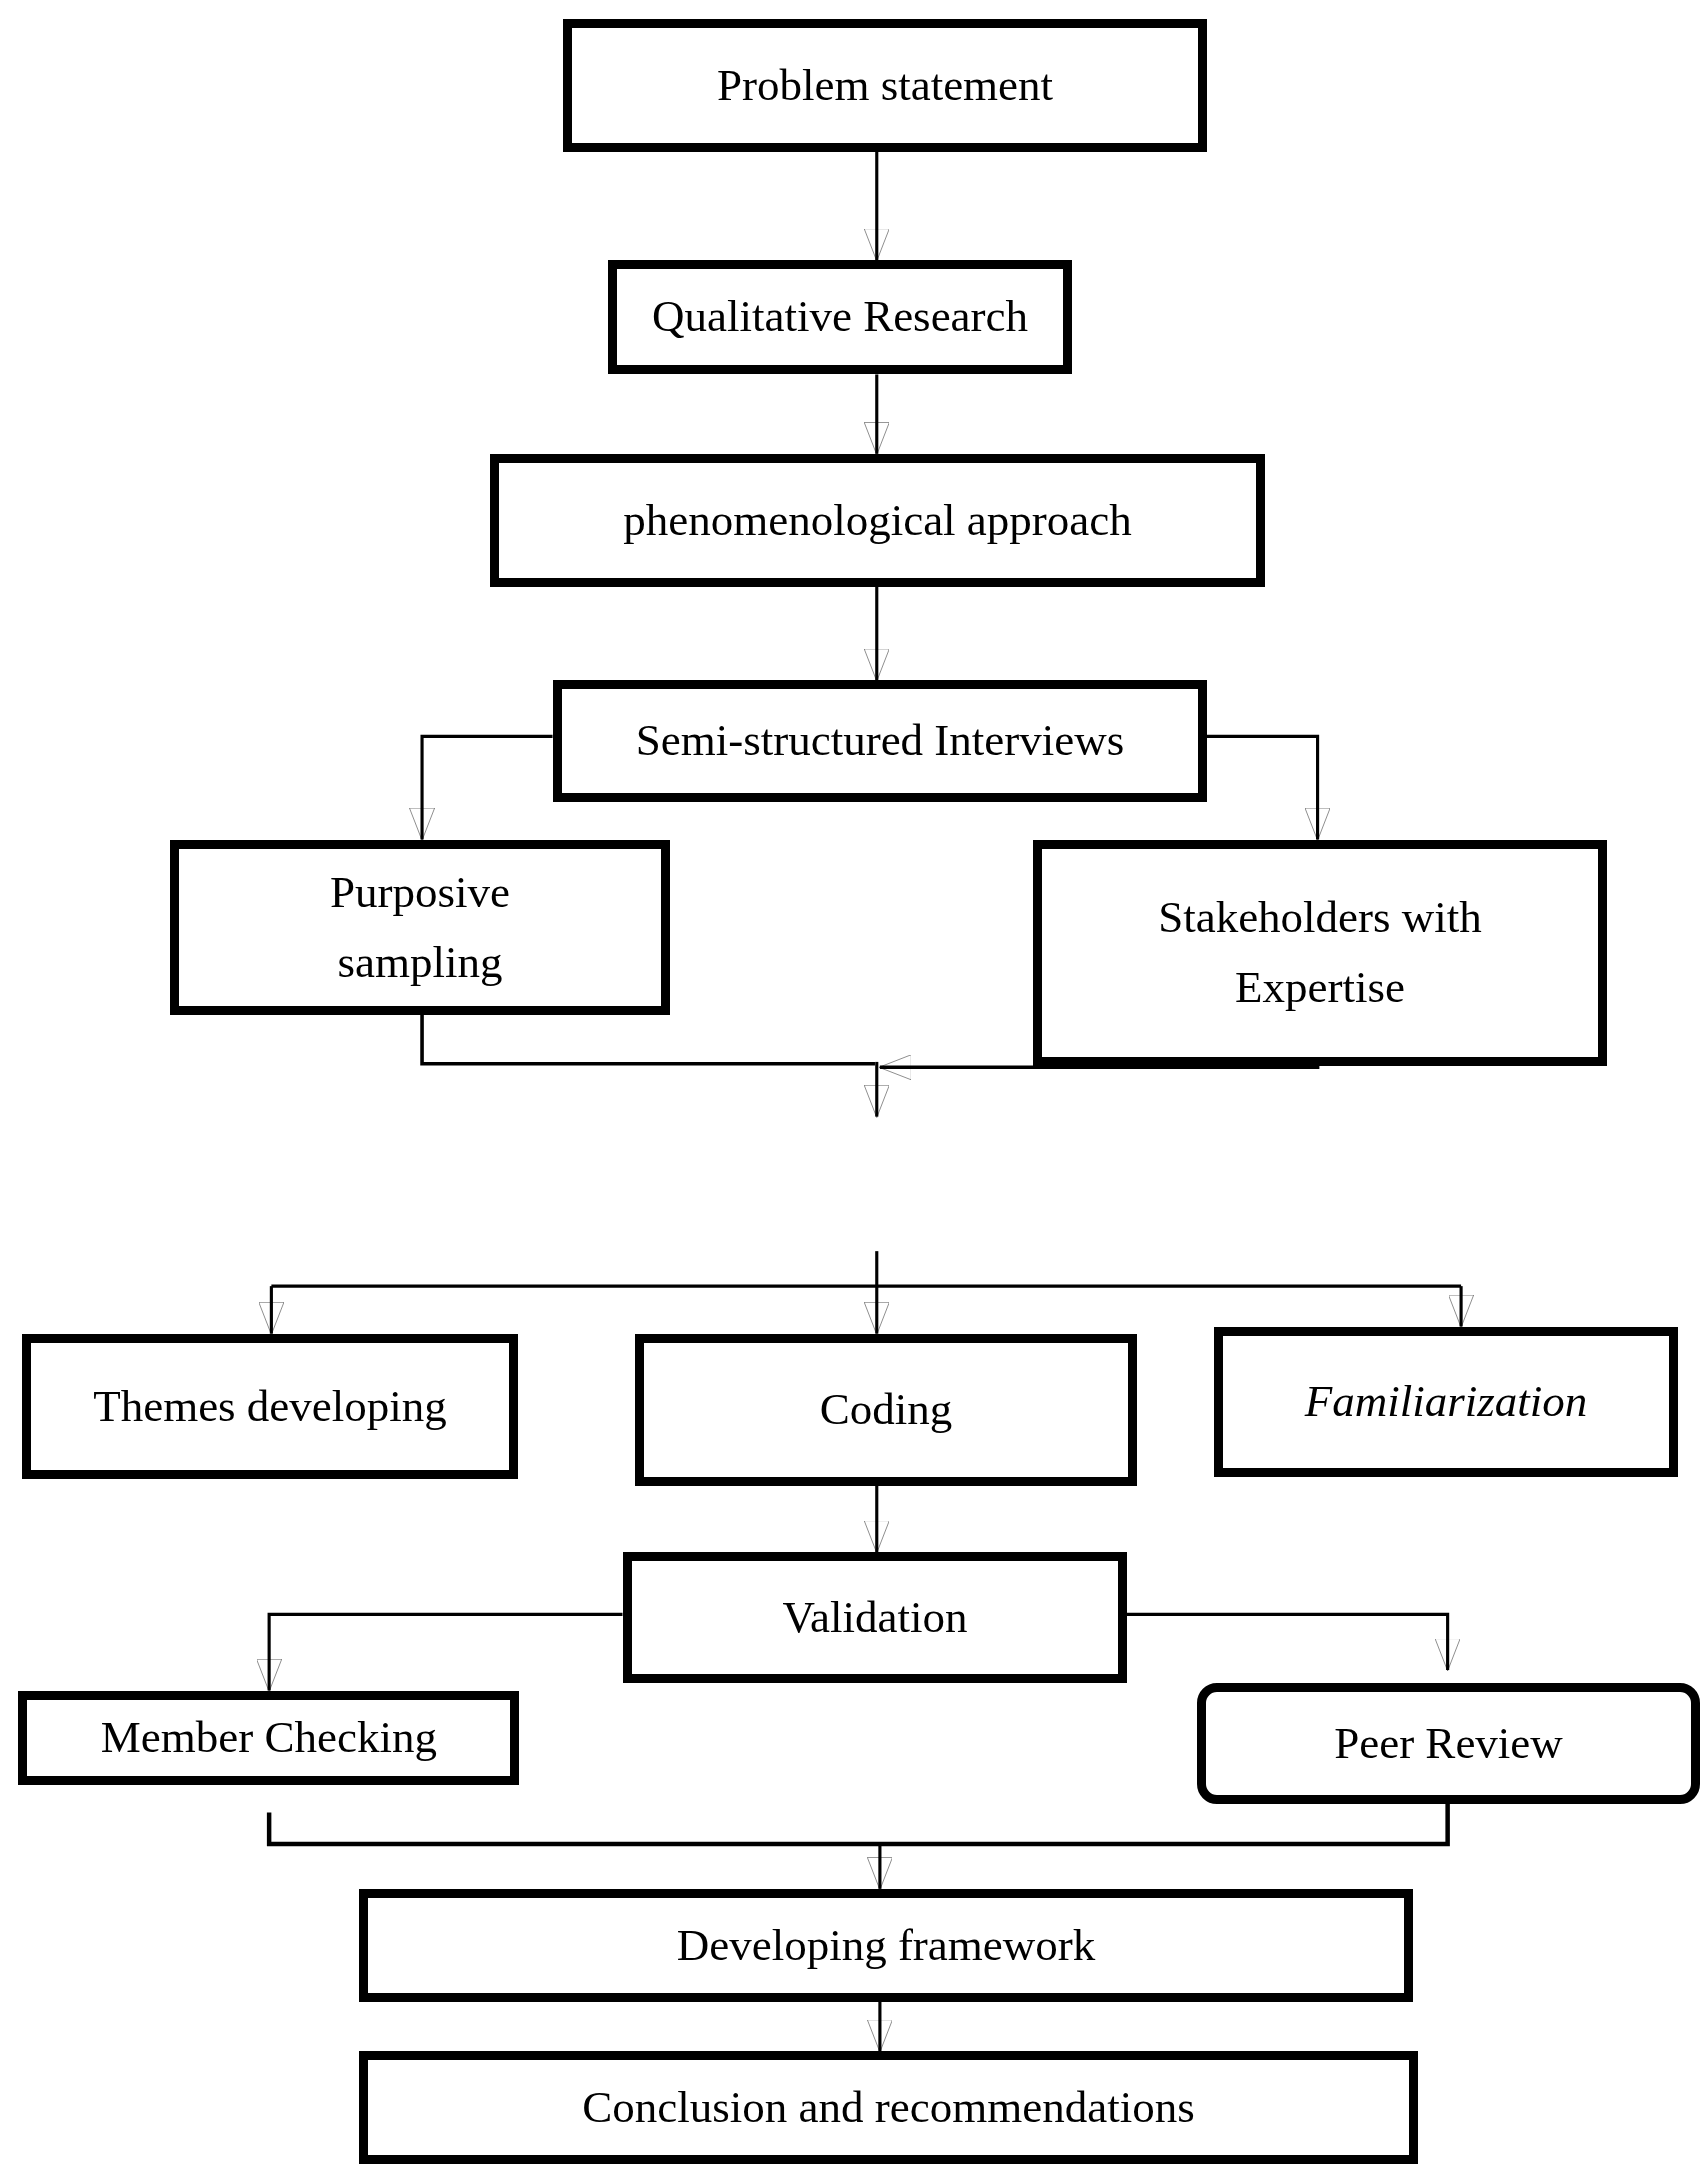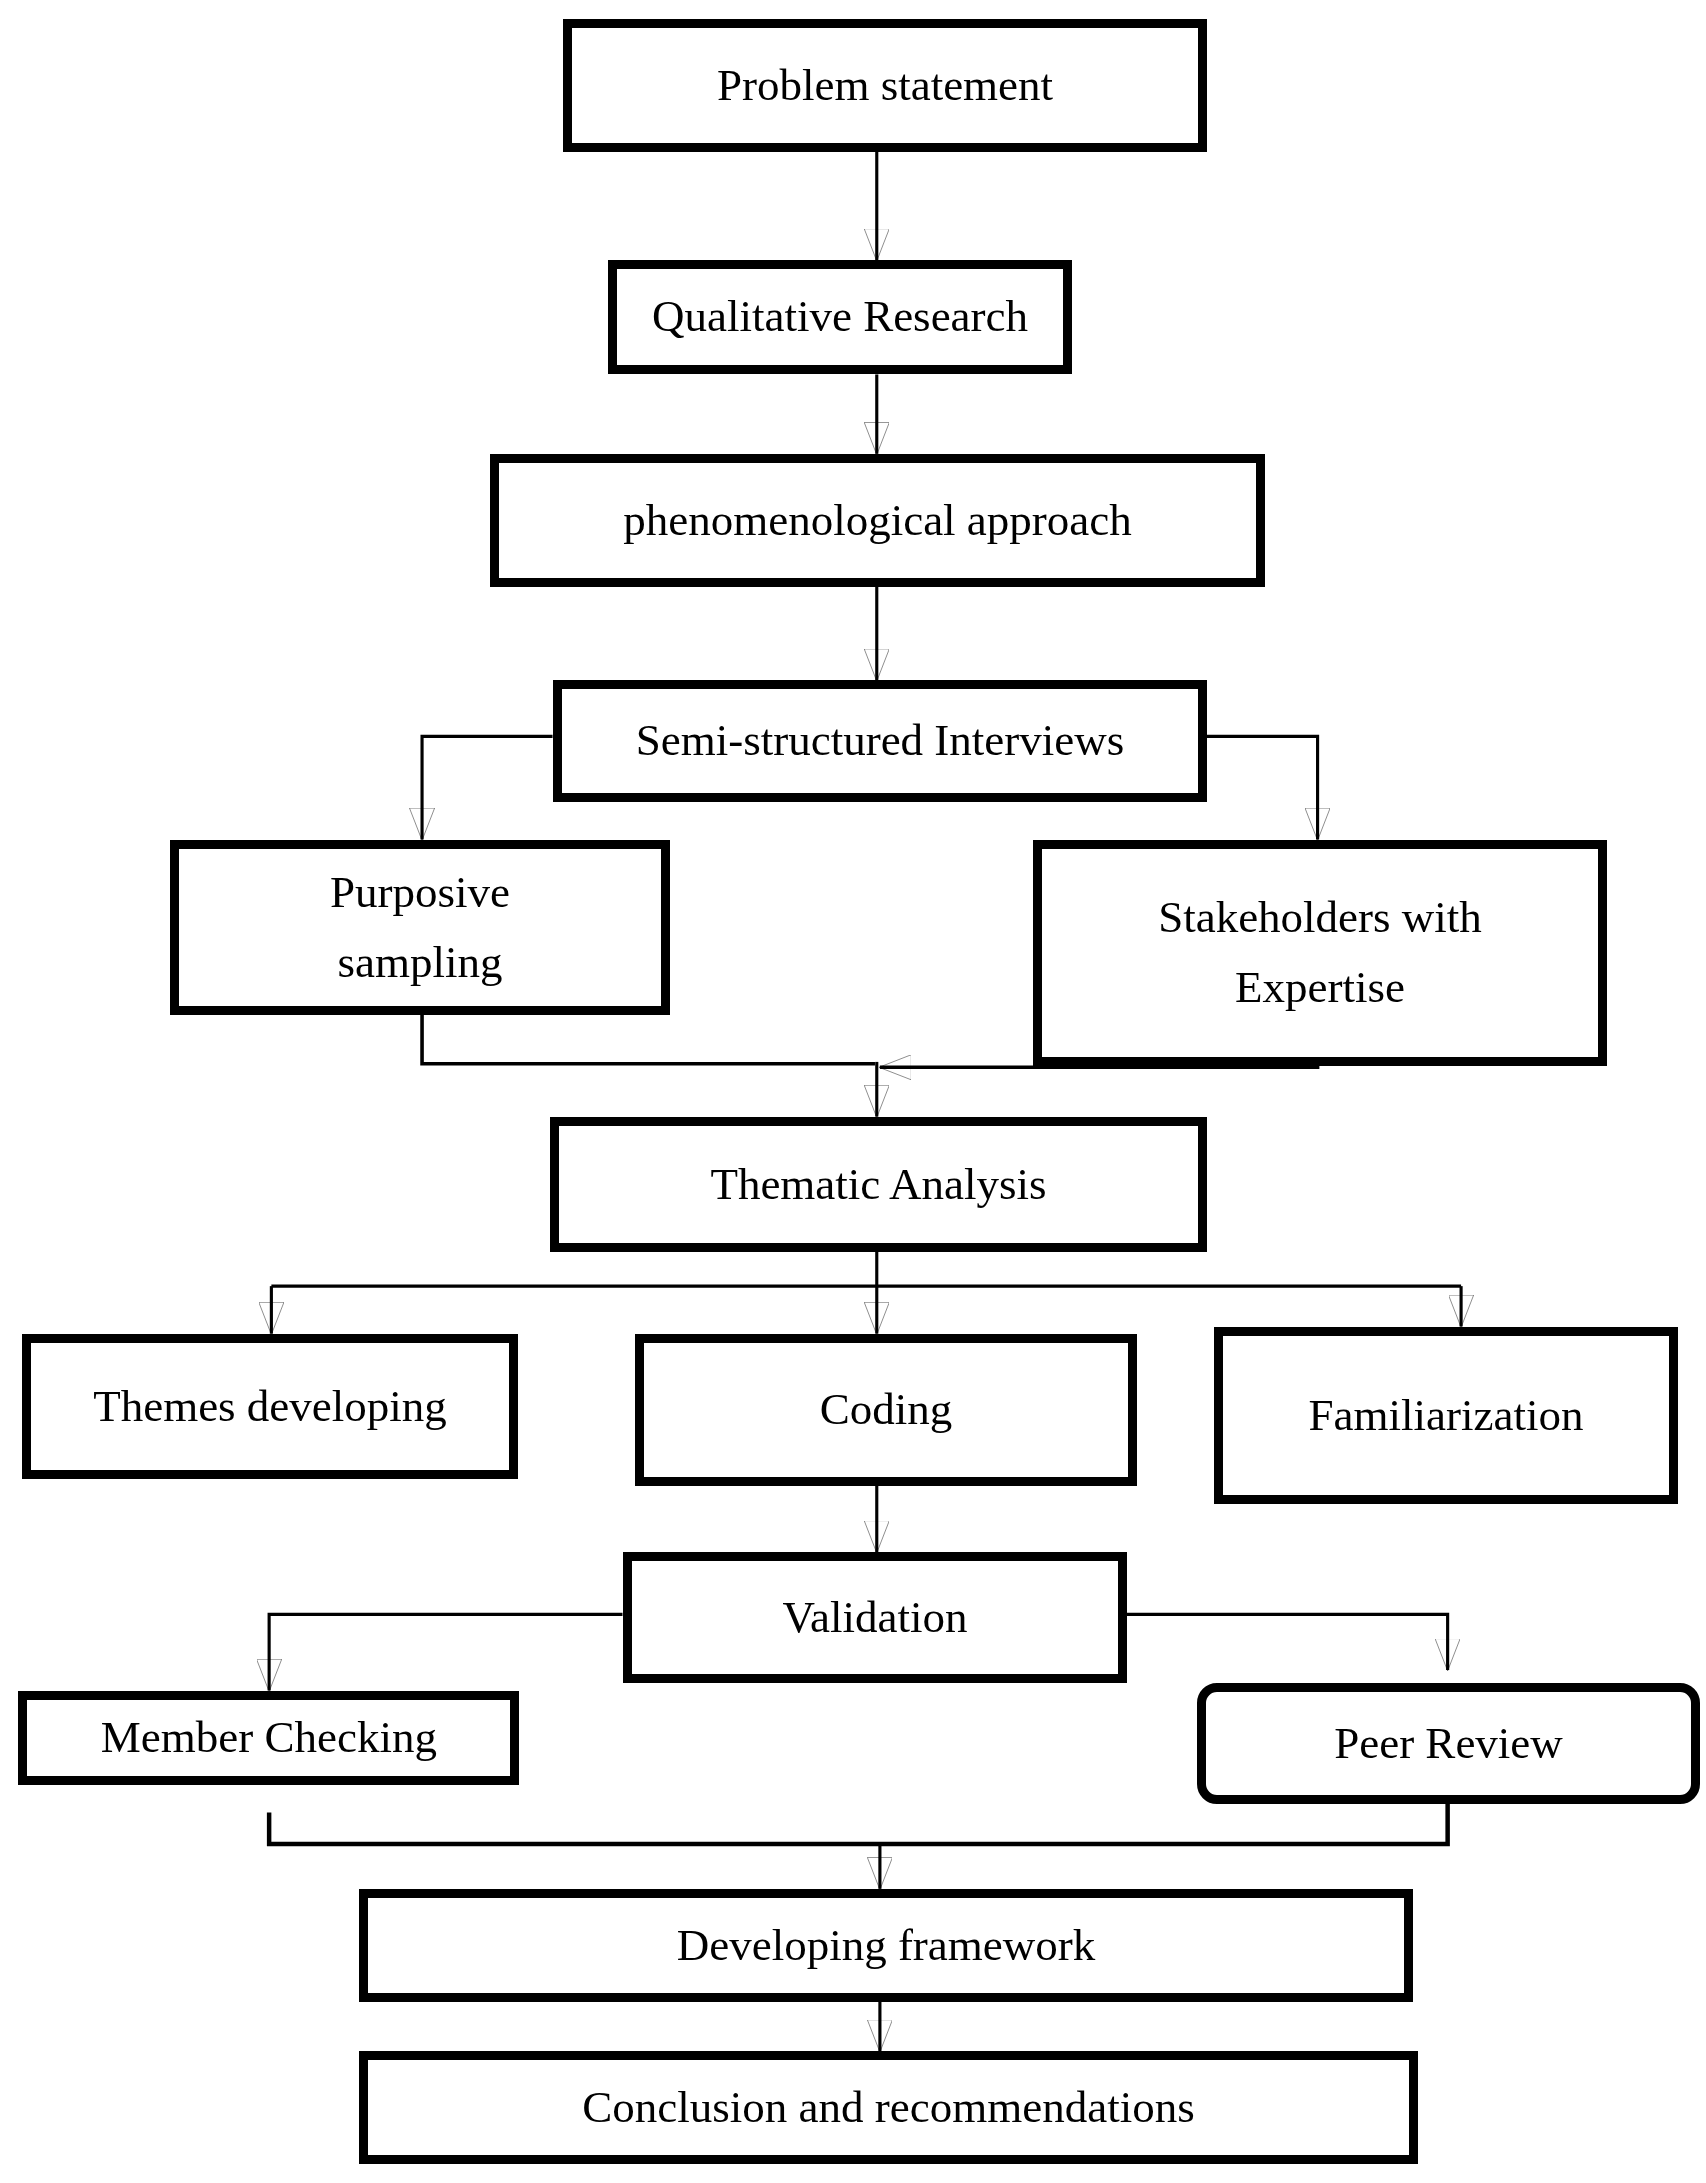--- a/index.html
+++ b/index.html
@@ -47,21 +47,21 @@
   
   #n-problem          { left: 563px; top: 19px;   width: 644px; height: 133px; font-family: Liberation Serif, serif; }
   #n-qualitative      { left: 608px; top: 260px;  width: 464px; height: 114px; }
   #n-phenomenological { left: 490px; top: 454px; width: 775px; height: 133px; }
   #n-semi             { left: 553px; top: 680px; width: 654px; height: 122px; }
   #n-purposive        { left: 170px;  top: 840px; width: 500px; height: 175px; }
   #n-stakeholders     { left: 1033px; top: 840px; width: 574px; height: 226px; }
   #n-thematic         { left: 550px; top: 1117px; width: 657px; height: 135px; }
   #n-themes           { left: 22px;   top: 1334px; width: 496px; height: 145px; }
   #n-coding           { left: 635px; top: 1334px; width: 502px; height: 152px; }
-  #n-familiarization  { left: 1214px; top: 1327px; width: 464px; height: 177px; }
+  #n-familiarization  { left: 1214px; top: 1327px; width: 464px; height: 150px; font-style: italic; }
   #n-validation       { left: 623px; top: 1552px; width: 504px; height: 131px; }
   #n-member           { left: 18.4px;   top: 1691px; width: 501px; height: 94px; }
   #n-peer             { left: 1197px; top: 1683px; width: 503px; height: 121px; border-radius: 20px; }
   #n-developing       { left: 359px;  top: 1889px; width: 1054px; height: 113px; }
   #n-conclusion       { left: 359px;  top: 2051px; width: 1059px; height: 113px; }
 </style>
 </head>
 <body>
 
 <div class="canvas">
@@ -112,23 +112,20 @@
   </div>
   <div class="node" id="n-semi">
     <span class="lbl">Semi-structured Interviews</span>
   </div>
   <div class="node" id="n-purposive">
     <span class="lbl wrap-narrow">Purposive sampling</span>
   </div>
   <div class="node" id="n-stakeholders">
     <span class="lbl wrap-mid">Stakeholders with Expertise</span>
   </div>
-  <div class="node" id="n-thematic">
-    <span class="lbl">Thematic Analysis</span>
-  </div>
   <div class="node" id="n-themes">
     <span class="lbl">Themes developing</span>
   </div>
   <div class="node" id="n-coding">
     <span class="lbl">Coding</span>
   </div>
   <div class="node" id="n-familiarization">
     <span class="lbl">Familiarization</span>
   </div>
   <div class="node" id="n-validation">

